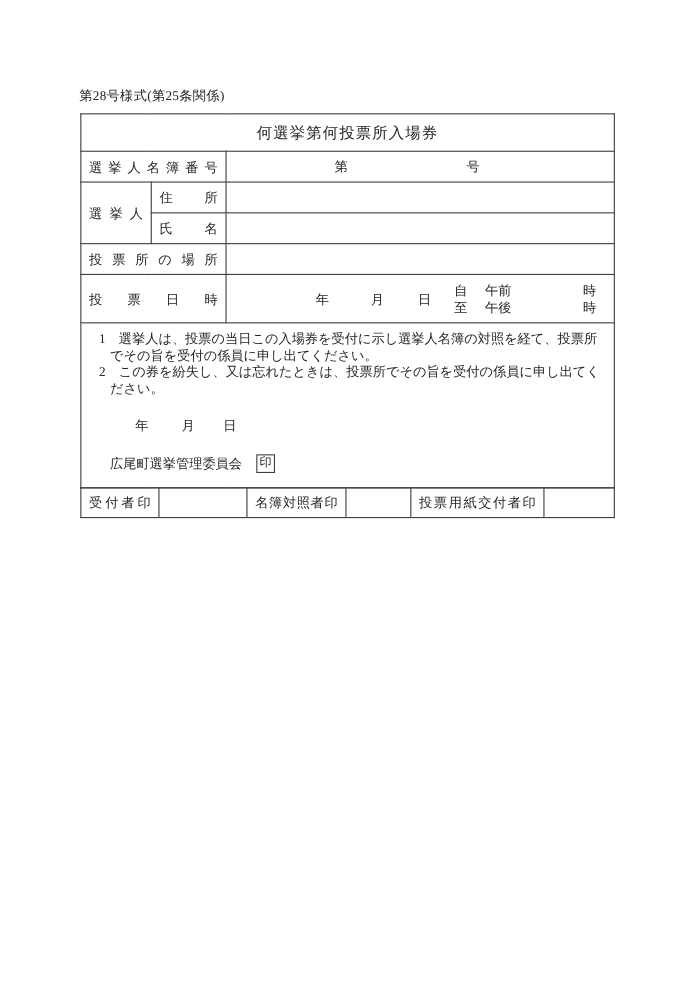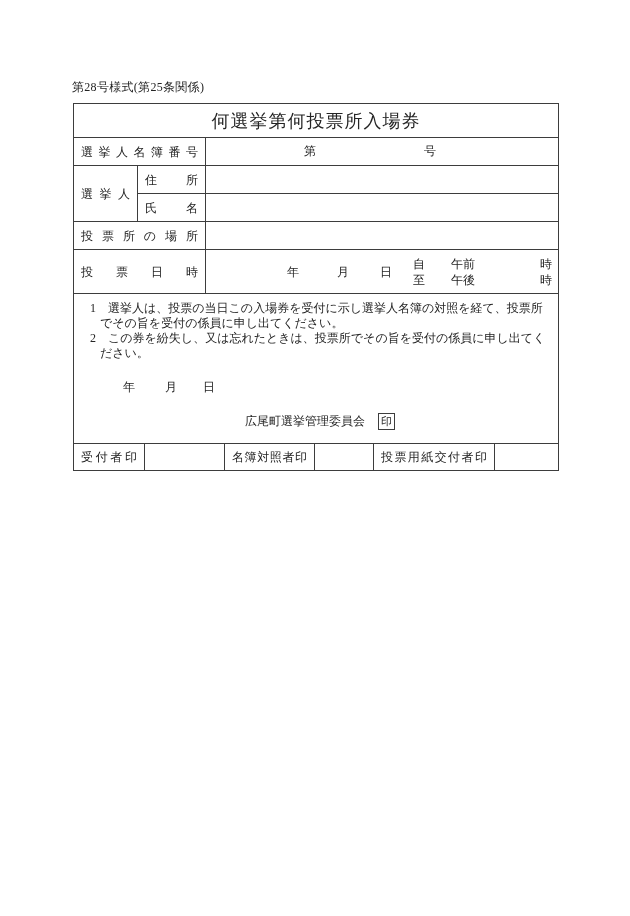--- a/index.html
+++ b/index.html
@@ -8,47 +8,47 @@
     width:630px; height:916px;
     font-family:"Liberation Serif","DejaVu Serif",serif;
     color:#242424;
     position:relative;
   }
   .page { position:absolute; left:0; top:0; width:630px; height:884px; background:#ffffff; }
   .form-code { position:absolute; left:72px; top:79px; font-size:12px; letter-spacing:0.3px; }
   .tables { position:absolute; left:73px; top:103px; width:486px; }
   table { border-collapse:collapse; table-layout:fixed; width:485px; }
   td { border:1px solid #3d3d3d; font-size:12px; vertical-align:middle; overflow:hidden; }
-  .title-cell { height:34px; text-align:center; letter-spacing:1px; font-size:18px; }
+  .title-cell { height:34px; text-align:center; letter-spacing:1px; font-size:14px; }
   .r-roll td { height:28px; }
   .r-addr td { height:28px; }
   .r-name td { height:28px; }
   .r-place td { height:28px; }
   .r-dt td { height:44px; }
   .jl { display:flex; justify-content:space-between; padding:0 7px; line-height:1; }
   .val { background:#ffffff; }
   .roll-val { display:flex; align-items:center; }
   .roll-val .p1 { margin-left:98px; }
   .roll-val .p2 { margin-left:108px; }
   .dt-val { display:flex; align-items:center; line-height:16px; }
   .dt-val .y { margin-left:81px; }
   .dt-val .m { margin-left:38px; }
   .dt-val .d { margin-left:31px; }
   .dt-range { margin-left:21px; display:flex; flex-direction:column; }
   .dt-range .row { display:flex; }
-  .dt-range .ampm { margin-left:26px; }
+  .dt-range .ampm { margin-left:16px; }
   .dt-range .hr { margin-left:65px; }
   .notes-cell { height:150px; vertical-align:top; padding:7px 10px 0 26px; }
   .note-item { line-height:15px; text-indent:-10px; width:451px; }
   .note-num { display:inline; }
   .date-line { margin-top:19px; display:flex; line-height:15px; }
   .date-line .dy { margin-left:23px; }
   .date-line .dm { margin-left:30px; }
   .date-line .dd { margin-left:26px; }
-  .committee-line { margin-top:18px; display:flex; justify-content:center; align-items:center; margin-right:8px; line-height:17px; }
+  .committee-line { margin-top:18px; display:flex; justify-content:flex-start; align-items:center; margin-right:8px; line-height:17px; }
   .seal-box {
     display:inline-flex; align-items:center; justify-content:center;
     width:17px; height:17px; border:1px solid #3d3d3d;
     font-size:11px; margin-left:13px; line-height:1;
   }
   .footer-table { margin-top:-1px; }
   .footer-table td { height:27px; }
 </style>
 </head>
 <body>

